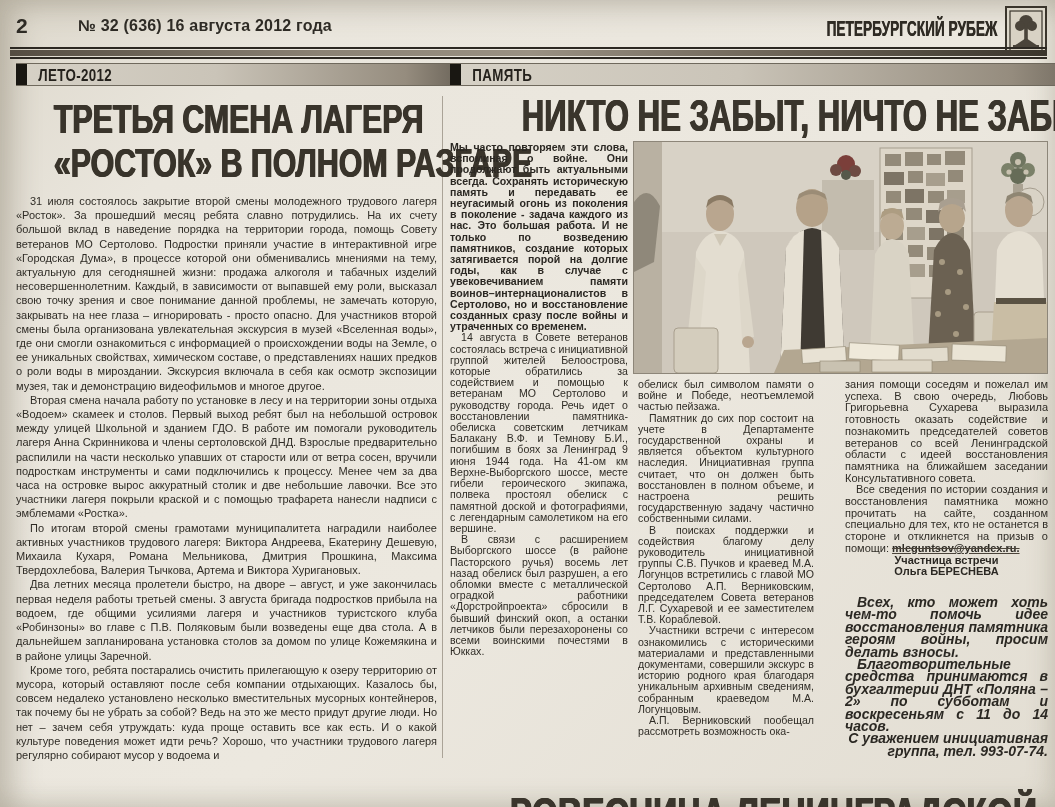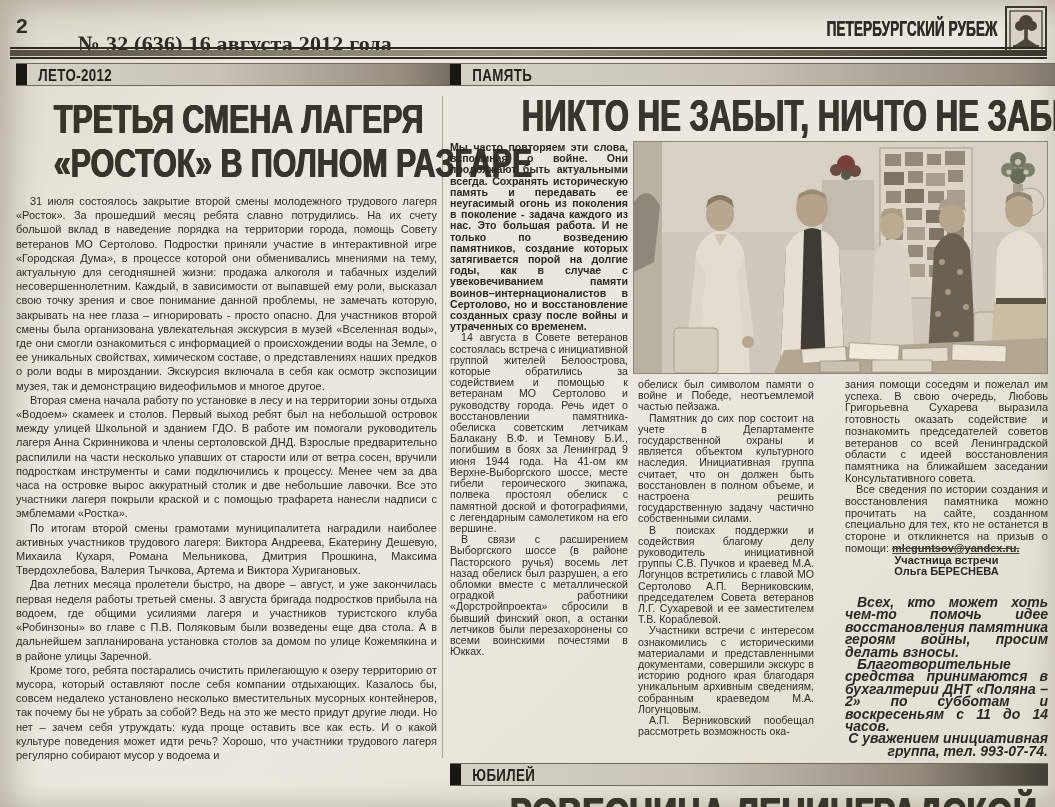--- a/index.html
+++ b/index.html
@@ -3,21 +3,21 @@
 <meta charset="utf-8">
 <style>
   html,body{margin:0;padding:0;}
   body{width:1055px;height:807px;overflow:hidden;background:#cfc9bd;font-family:"Liberation Sans",sans-serif;}
   .page{position:relative;width:1055px;height:807px;overflow:hidden;
         background:linear-gradient(135deg,#ddd8cc 0%,#eae6dd 18%,#ece8df 55%,#e2ddd2 100%);
         box-shadow:inset 14px 8px 28px rgba(96,86,66,.28), inset -8px -8px 22px rgba(120,110,90,.16);
         color:#33302a;}
   
   .pagenum{position:absolute;left:16px;top:14px;font-size:21px;font-weight:bold;color:#2e2b25;}
-  .issue{position:absolute;left:78px;top:31px;font-size:22px;font-weight:bold;letter-spacing:.2px;color:#2e2b25;font-family:Liberation Serif, serif;}
+  .issue{position:absolute;left:78px;top:17px;font-size:16px;font-weight:bold;letter-spacing:.2px;color:#2e2b25;}
   .masthead{position:absolute;right:58px;top:18px;font-size:19px;font-weight:bold;color:#2f2b24;
             transform:scale(.72,1.15);transform-origin:100% 50%;white-space:nowrap;
             text-shadow:.5px 0 0 #2f2b24;}
   .logo{position:absolute;right:8px;top:6px;width:42px;height:50px;border:2px solid #3a352c;
         background:#ddd8cb;box-sizing:border-box;display:flex;align-items:center;justify-content:center;}
   .rule{position:absolute;left:10px;top:47px;width:1037px;height:12px;}
   .rule .thin{height:2px;background:#2c2822;}
   .rule .thick{height:6px;margin:1px 0;background:linear-gradient(90deg,#544c41,#8b8274 30%,#9a9183 50%,#6b6255 75%,#3a352c);}
   
   .bar{position:absolute;height:21px;display:flex;align-items:center;
@@ -258,21 +258,17 @@
       <span>Участница встречи</span>
       <span>Ольга БЕРЕСНЕВА</span>
     </p>
     <div class="appeal">
       <p>Всех, кто может хоть чем-то помочь идее восстановления памятника героям войны, просим делать взносы.</p>
       <p>Благотворительные средства принимаются в бухгалтерии ДНТ «Поляна – 2» по субботам и воскресеньям с 11 до 14 часов.</p>
       <p class="sig">С уважением инициативная группа, тел. 993-07-74.</p>
     </div>
   </div>
 
-  <div class="bar" id="bar-jubilee">
-    <div class="cap"></div>
-    <div class="lbl">ЮБИЛЕЙ</div>
-  </div>
   <div class="jhead">
     <span class="tl">РОВЕСНИЦА ЛЕНИНГРАДСКОЙ ОБЛАСТИ</span>
   </div>
 
 </div>
 
 </body></html>

